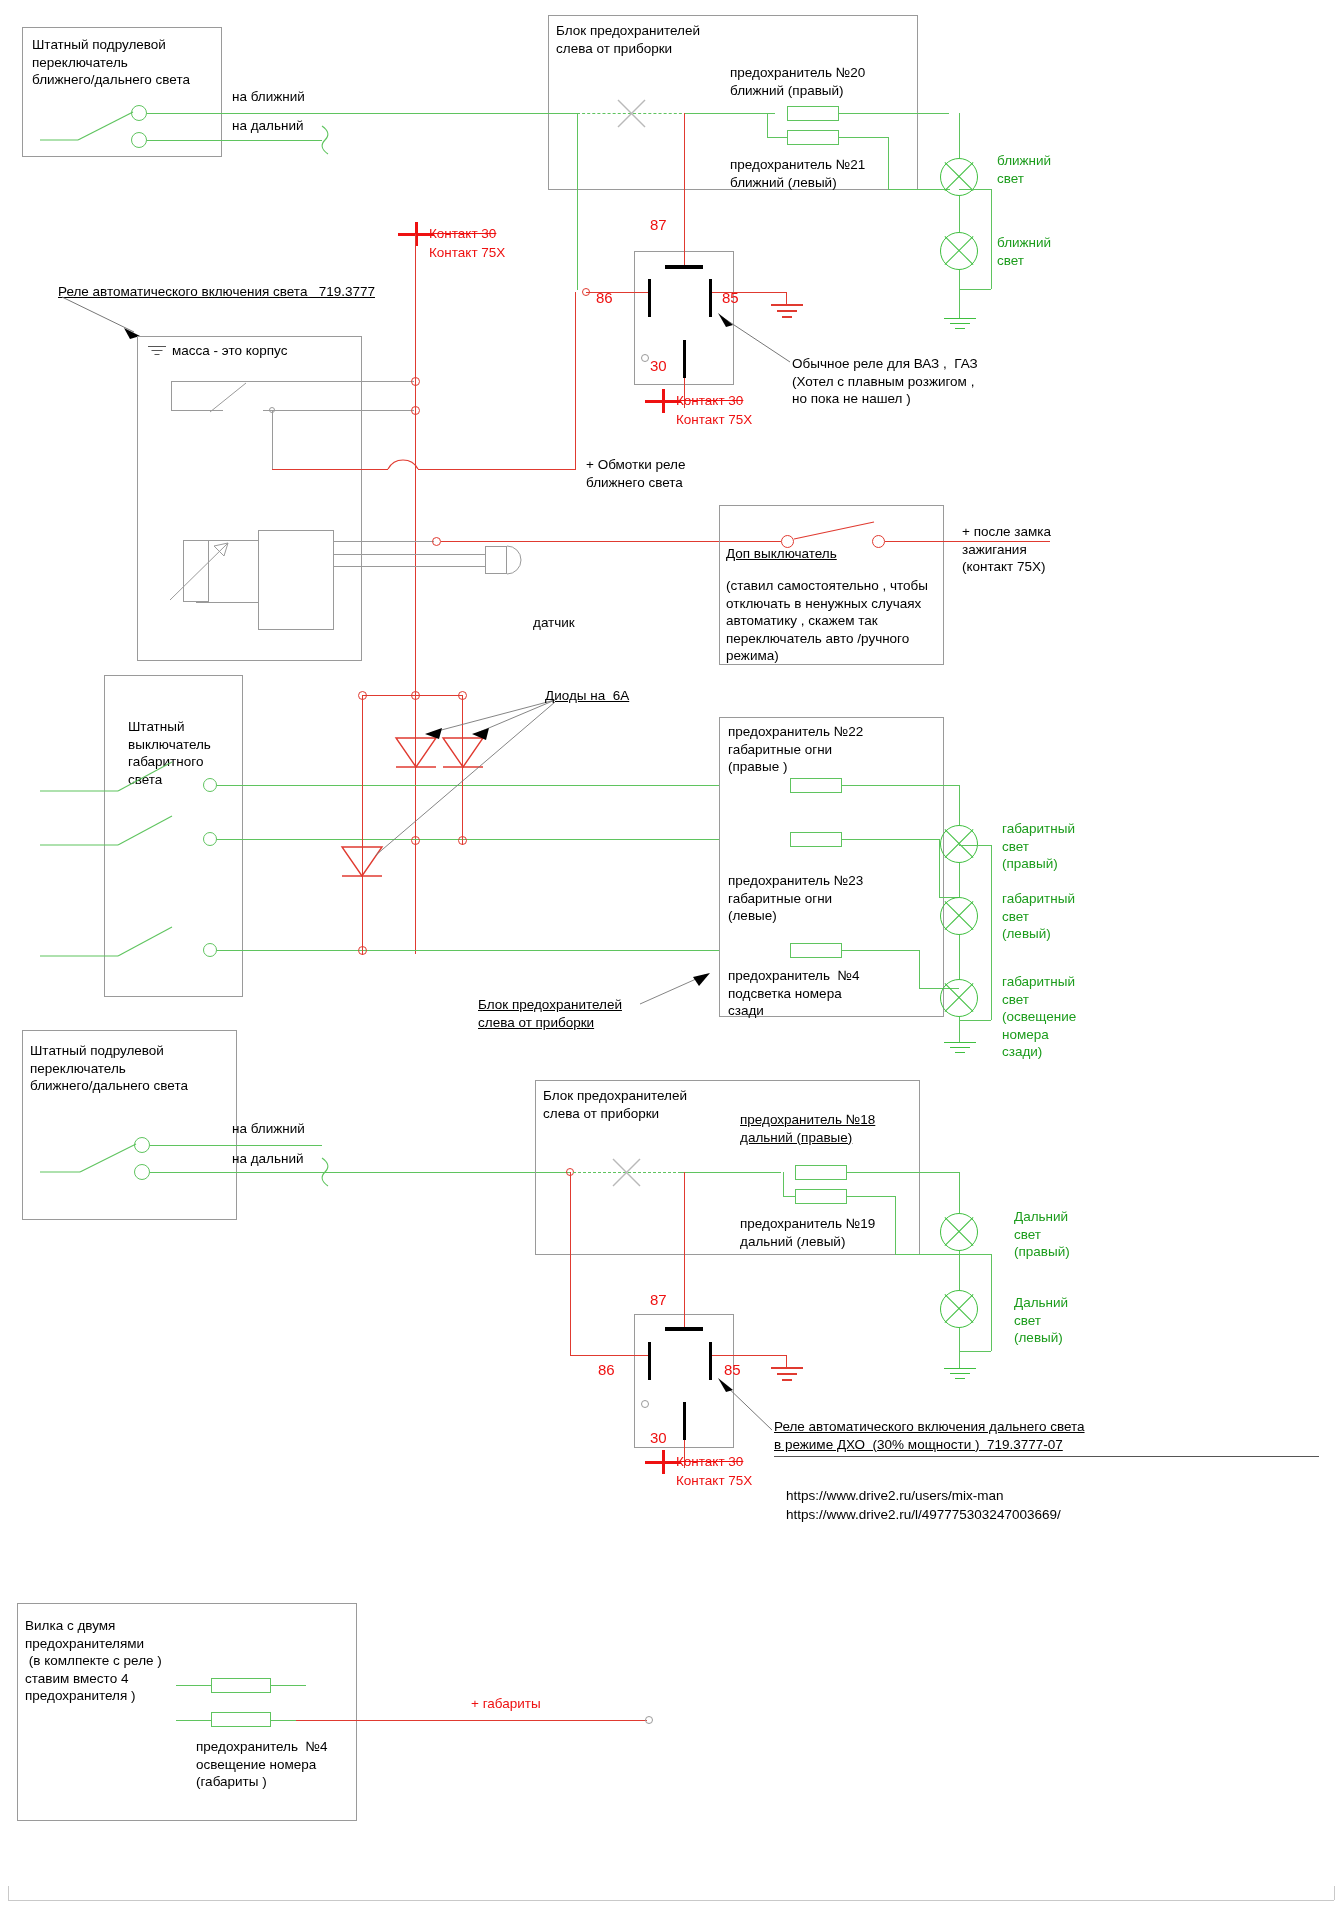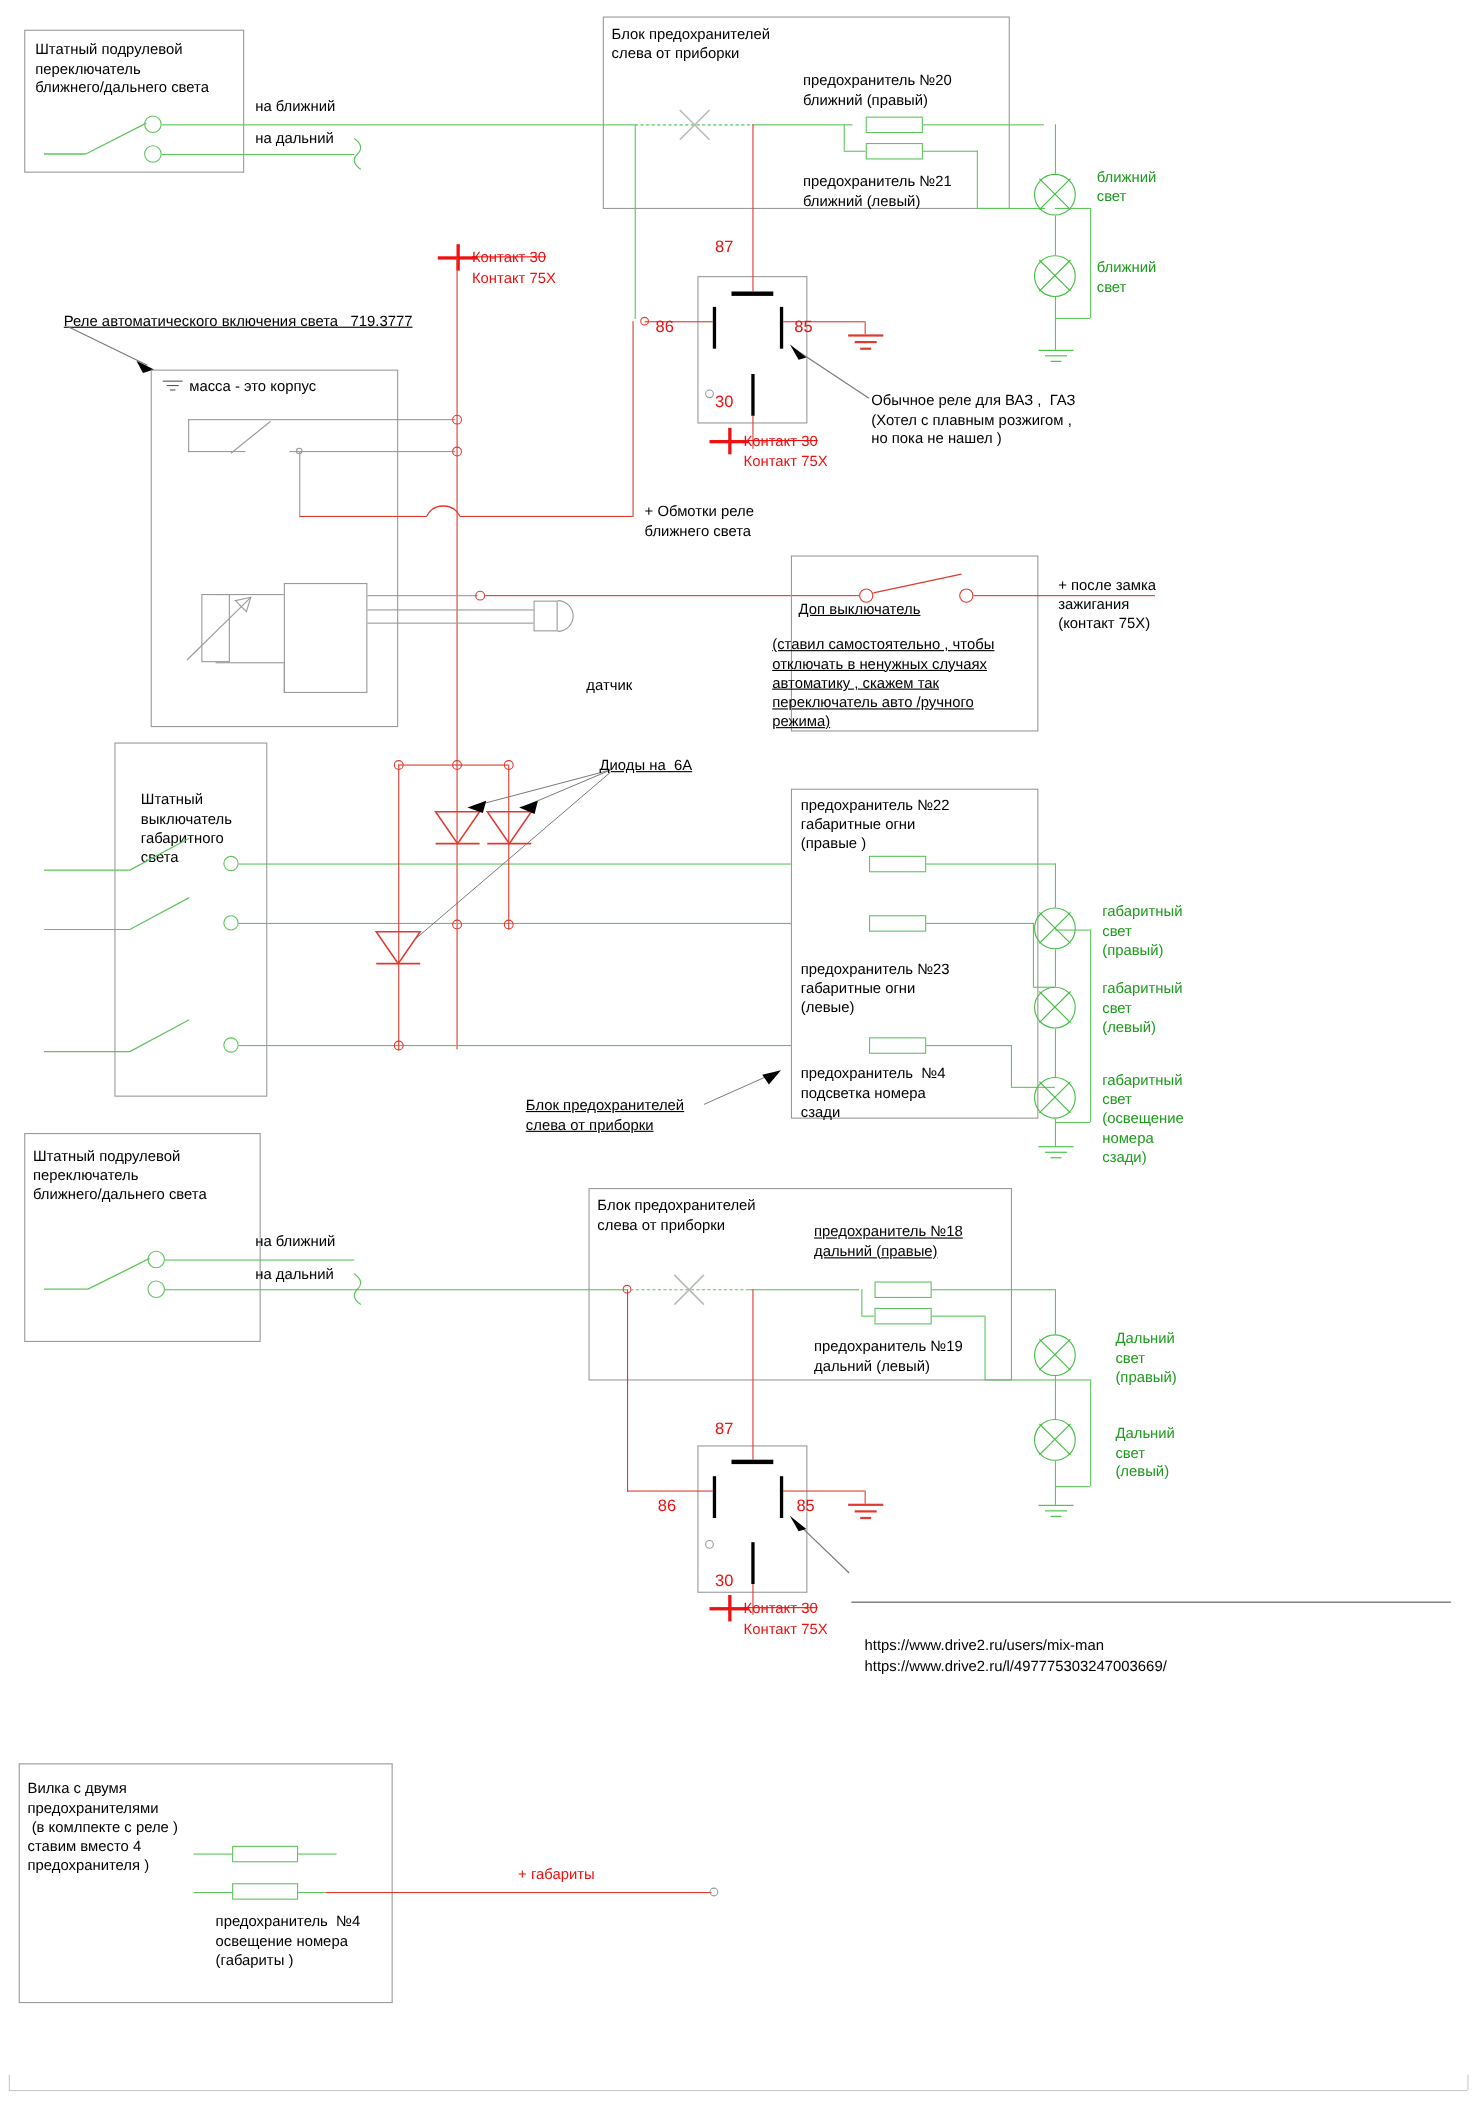--- a/index.html
+++ b/index.html
@@ -231,21 +231,21 @@
   <div class="hline r" style="left:441px;top:541px;width:340px;"></div>
 
   <div class="box" style="left:719px;top:505px;width:225px;height:160px;"></div>
   <div class="term r" style="left:781px;top:535px;width:13px;height:13px;"></div>
   <div class="term r" style="left:872px;top:535px;width:13px;height:13px;"></div>
   <svg style="left:0;top:0;width:1342px;height:1920px;pointer-events:none">
     <line x1="794" y1="539" x2="874" y2="522" stroke="#e03a30" stroke-width="1.2"></line>
   </svg>
   <div class="hline r" style="left:885px;top:541px;width:165px;"></div>
   <div class="lbl u" style="left:726px;top:545px;">Доп выключатель</div>
-  <div class="lbl" style="left:702px;top:577px;text-decoration:underline;">(ставил самостоятельно , чтобы
+  <div class="lbl" style="left:726px;top:577px;">(ставил самостоятельно , чтобы
 отключать в ненужных случаях
 автоматику , скажем так
 переключатель авто /ручного
 режима)</div>
   <div class="lbl" style="left:962px;top:523px;">+ после замка
 зажигания
 (контакт 75Х)</div>
 
   <div class="box" style="left:104px;top:675px;width:139px;height:322px;"></div>
   <div class="lbl" style="left:128px;top:686px;margin-top:32px;">Штатный
@@ -446,20 +446,22 @@
     <i class="h"></i>
       <i class="v"></i>
   </div>
   <div class="lbl red strike" style="left:676px;top:1453px;">Контакт 30</div>
   <div class="lbl red" style="left:676px;top:1472px;">Контакт 75Х</div>
 
   <svg style="left:0;top:0;width:1342px;height:1920px;pointer-events:none">
     <line x1="722" y1="1382" x2="772" y2="1430" stroke="#777" stroke-width="1"></line>
     <polygon points="718,1378 733,1390 726,1392" fill="#000"></polygon>
   </svg>
+  <div class="lbl u" style="left:774px;top:1418px;">Реле автоматического включения дальнего света
+в режиме ДХО  (30% мощности )  719.3777-07</div>
 
   <div class="box" style="left:17px;top:1603px;width:340px;height:218px;"></div>
   <div class="lbl" style="left:25px;top:1617px;">Вилка с двумя
 предохранителями
  (в комлпекте с реле )
 ставим вместо 4
 предохранителя )</div>
   <div class="fuse" style="left:211px;top:1678px;width:60px;"></div>
   <div class="fuse" style="left:211px;top:1712px;width:60px;"></div>
   <div class="hline g" style="left:176px;top:1685px;width:35px;"></div>

